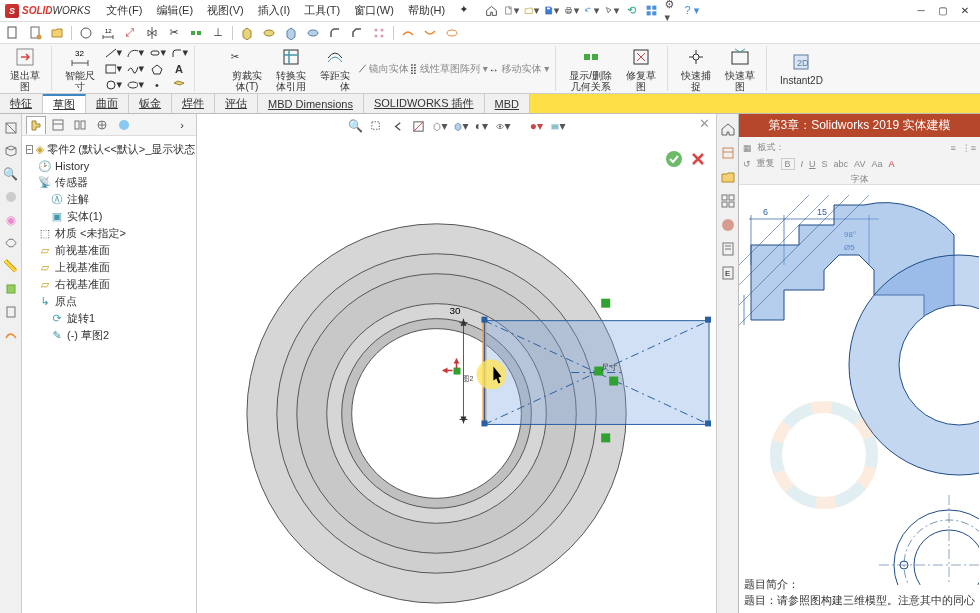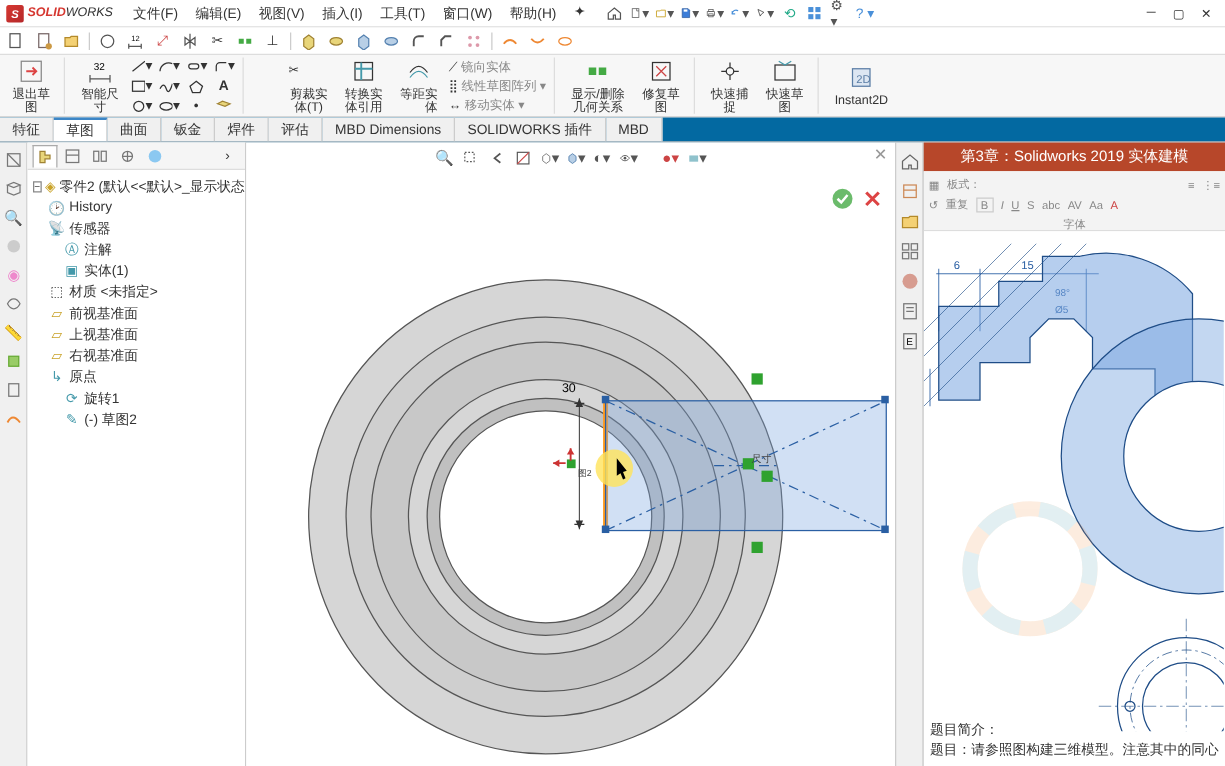--- a/index.html
+++ b/index.html
@@ -25,24 +25,24 @@
   .qat-icon svg { width: 14px; height: 14px; }
   .sep { width: 1px; height: 14px; background: #ccc; }
   
   
   .ribbon { height: 50px; background: #f7f7f7; border-bottom: 1px solid #ccc; display: flex; align-items: stretch; padding: 2px 5px; gap: 8px; }
   .ribbon-group { display: flex; align-items: center; gap: 4px; padding-right: 6px; border-right: 1px solid #ddd; }
   .ribbon-big { display: flex; flex-direction: column; align-items: center; justify-content: center; padding: 2px 5px; cursor: pointer; font-size: 10px; text-align: center; line-height: 11px; }
   .ribbon-big-icon { width: 22px; height: 22px; margin-bottom: 2px; display: flex; align-items: center; justify-content: center; }
   .ribbon-small-col { display: flex; flex-direction: column; gap: 2px; }
   .ribbon-small { width: 18px; height: 14px; display: flex; align-items: center; justify-content: center; cursor: pointer; font-size: 11px; }
-  .ribbon-text-stack { display: flex; flex-direction: column; font-size: 10px; gap: 1px; color: #888; }
-  
-  
-  .tab-bar { height: 20px; background: #0369a1; display: flex; align-items: stretch; border-bottom: 1px solid #bbb; }
+  .ribbon-text-stack { display: flex; flex-direction: row; font-size: 10px; gap: 1px; color: #888; align-items: flex-end; }
+  
+  
+  .tab-bar { height: 20px; background: #fde047; display: flex; align-items: stretch; border-bottom: 1px solid #bbb; text-decoration: underline; }
   .tab { padding: 3px 10px; font-size: 11px; cursor: pointer; border-right: 1px solid #ccc; background: #f0f0f0; display: flex; align-items: center; }
   .tab.active { background: #fff; border-top: 2px solid #3d86c6; }
   
   
   .main { display: flex; height: calc(100% - 114px); position: relative; }
   
   
   .left-toolbar { width: 22px; background: #f0f0f0; border-right: 1px solid #ccc; display: flex; flex-direction: column; gap: 5px; padding: 5px 2px; }
   .left-tb-icon { width: 18px; height: 18px; display: flex; align-items: center; justify-content: center; cursor: pointer; font-size: 12px; color: #555; }
   

